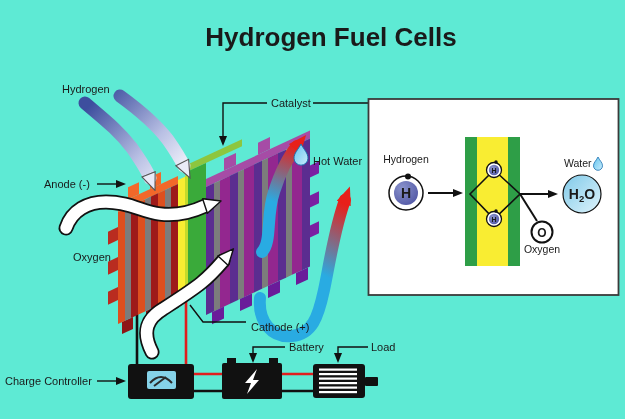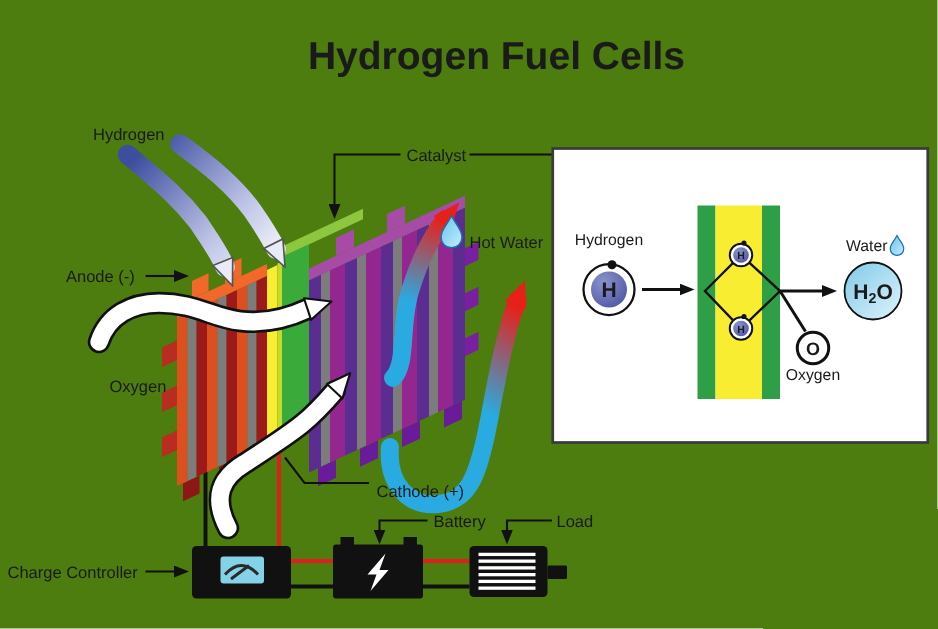--- a/index.html
+++ b/index.html
@@ -1,16 +1,16 @@
 <!DOCTYPE html>
 <html><head>
 <meta charset="utf-8">
 <style>
   html,body{margin:0;padding:0;background:#fff;}
-  #stage{position:relative;width:625px;height:419px;background:#4d7c0f;overflow:hidden;
+  #stage{position:relative;width:625px;height:419px;background:#5eead4;overflow:hidden;
          font-family:"Liberation Sans",sans-serif;}
   svg{position:absolute;inset:0;}
   text{font-family:"Liberation Sans",sans-serif;fill:#1a1a1a;}
   .lbl{font-size:11px;}
   .lbl-sm{font-size:10.5px;}
 </style>
 </head>
 <body>
 
 <div id="stage">

